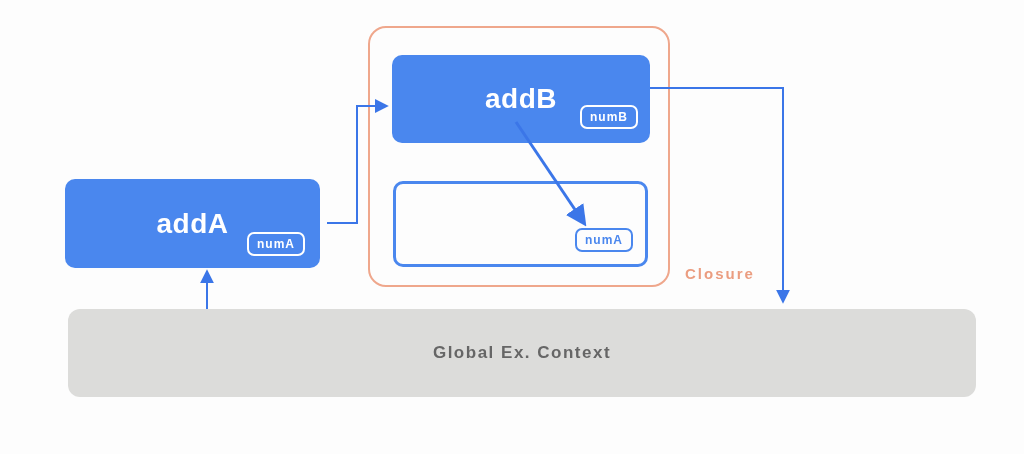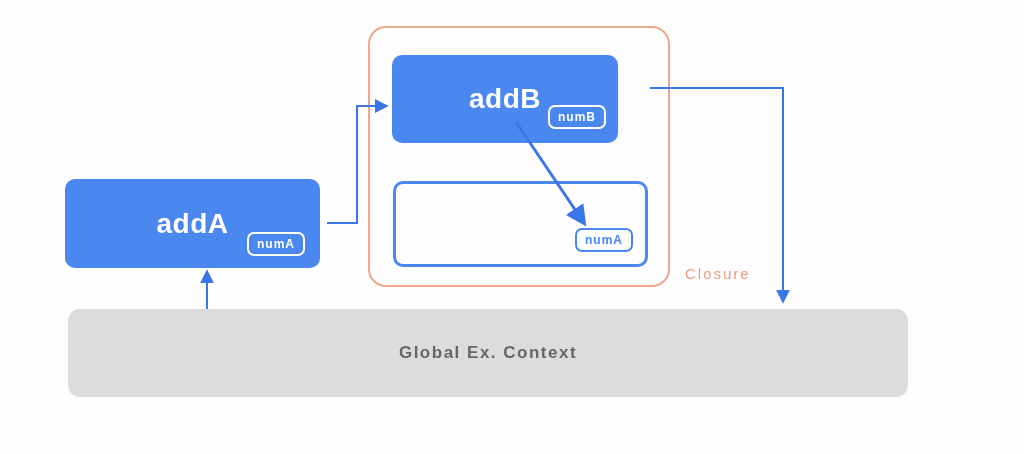--- a/index.html
+++ b/index.html
@@ -28,24 +28,24 @@
     position:absolute;left:393px;top:181px;width:249px;height:80px;
     border:3px solid var(--node-blue,#4a87ee);border-radius:10px;background:#fdfdfd;
   }
   .closure-box{
     position:absolute;left:368px;top:26px;width:298px;height:257px;
     border:2.5px solid var(--closure-orange,#efa78c);border-radius:18px;
     background:transparent;
   }
   .closure-label{
     position:absolute;left:685px;top:265px;
-    color:var(--closure-text,#eb9d80);font-size:15px;font-weight:400;letter-spacing:2px;
+    color:var(--closure-text,#eb9d80);font-size:15px;font-weight:700;letter-spacing:2px;
   }
   .global-bar{
-    position:absolute;left:68px;top:309px;width:840px;height:88px;
+    position:absolute;left:68px;top:309px;width:908px;height:88px;
     background:var(--bar-gray,#dcdcda);border-radius:12px;
     display:flex;align-items:center;justify-content:center;
   }
   .global-label{
     color:var(--bar-text,#666666);font-size:17px;font-weight:700;letter-spacing:1.5px;
   }
   .arrows{position:absolute;left:0;top:0;width:1024px;height:454px;pointer-events:none;}
   .arrow{stroke:var(--arrow-blue,#3b76e8);fill:none;}
 </style>
 </head>
@@ -54,21 +54,21 @@
 <div class="canvas">
 
   <div class="closure-box"></div>
   <div class="closure-label">Closure</div>
 
   <div class="node" style="left:65px;top:179px;width:255px;height:89px;">
     <span class="node-label">addA</span>
     <span class="badge" style="right:15px;bottom:12px;">numA</span>
   </div>
 
-  <div class="node" style="left:392px;top:55px;width:226px;height:88px;">
+  <div class="node" style="left:392px;top:55px;width:258px;height:88px;">
     <span class="node-label">addB</span>
     <span class="badge" style="right:12px;bottom:14px;">numB</span>
   </div>
 
   <div class="scope-box">
     <span class="badge blue" style="right:12px;bottom:12px;">numA</span>
   </div>
 
   <div class="global-bar">
     <span class="global-label">Global Ex. Context</span>

